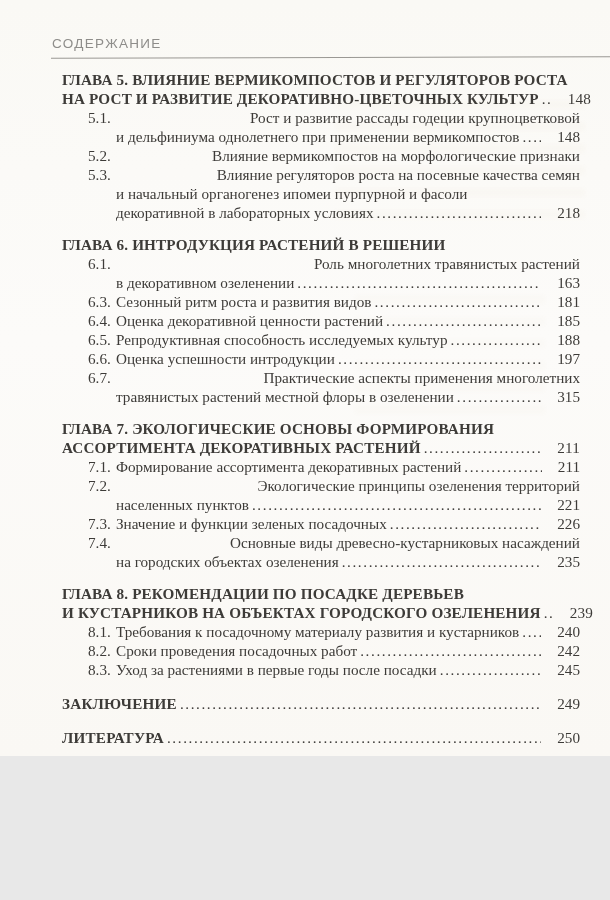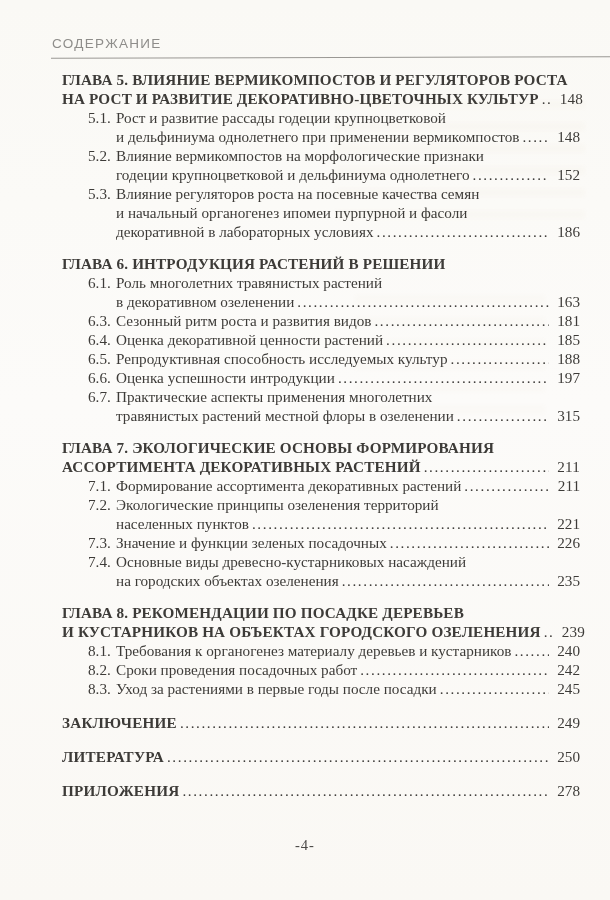--- a/index.html
+++ b/index.html
@@ -1,18 +1,18 @@
 <!DOCTYPE html>
 <html><head>
 <meta charset="utf-8">
 <style>
   html,body { margin:0; padding:0; background:#e8e8e8; }
   .page {
     position:relative;
-    width:610px; height:900px;
+    width:610px; height:756px;
     background: var(--bg, #fbfaf7);
     background-image: linear-gradient(180deg, #faf9f5 0%, #fcfbf9 45%, #faf8f4 100%);
     color: var(--ink, #3d3b38);
     font-family: "Liberation Serif", "DejaVu Serif", serif;
     overflow:hidden;
     margin:0 auto;
   }
   .header-label {
     position:absolute; left:52px; top:36px;
     font-family:"Liberation Sans", "DejaVu Sans", sans-serif;
@@ -28,33 +28,33 @@
   .content {
     position:absolute; left:62px; right:30px; top:70px;
   }
   .row {
     display:flex; align-items:baseline;
     line-height:19px; font-size:15.2px;
     white-space:nowrap;
   }
   .chapter-block { margin-bottom:13px; }
   .chapter-line { font-weight:700; letter-spacing:0.15px; }
-  .sec { padding-left:26px; }
+  .sec { padding-left:26px;justify-content:space-between; }
   .num { flex:none; width:28px; }
   .cont { padding-left:54px; }
   .txt { flex:none; }
   .dots {
     flex:1 1 auto; overflow:hidden; white-space:nowrap;
     font-weight:400; letter-spacing:1.6px; margin-left:3px;
     min-width:10px;
   }
   .dots::after {
     content:"........................................................................................................................................................";
   }
-  .pg { flex:none; font-weight:400; margin-left:8px; }
+  .pg { flex:none; font-weight:400; margin-left:16px; }
   .end-entry { margin-top:15px; }
   .end-entry .txt { font-weight:700; letter-spacing:0.2px; }
   .footer-pagenum {
     position:absolute; left:0; right:0; top:837px;
     text-align:center; font-size:14.5px; color:#4a4846;
     letter-spacing:1px;
   }
   .ghost {
     position:absolute; pointer-events:none;
     background: repeating-linear-gradient(180deg,
@@ -92,36 +92,31 @@
           </div>
           <div class="row cont">
             <span class="txt">и дельфиниума однолетнего при применении вермикомпостов</span>
             <span class="dots"></span>
             <span class="pg">148</span>
           </div>
           <div class="row sec">
             <span class="num">5.2.</span>
             <span class="txt">Влияние вермикомпостов на морфологические признаки</span>
           </div>
-          <div class="row cont">
-            <span class="txt">годеции крупноцветковой и дельфиниума однолетнего</span>
-            <span class="dots"></span>
-            <span class="pg">152</span>
-          </div>
           <div class="row sec">
             <span class="num">5.3.</span>
             <span class="txt">Влияние регуляторов роста на посевные качества семян</span>
           </div>
           <div class="row cont">
             <span class="txt">и начальный органогенез ипомеи пурпурной и фасоли</span>
           </div>
           <div class="row cont">
             <span class="txt">декоративной в лабораторных условиях</span>
             <span class="dots"></span>
-            <span class="pg">186</span>
+            <span class="pg">218</span>
           </div>
         </div>
         <div class="chapter-block">
           <div class="row chapter-line">
             <span class="txt">ГЛАВА 6. ИНТРОДУКЦИЯ РАСТЕНИЙ В РЕШЕНИИ</span>
           </div>
           <div class="row sec">
             <span class="num">6.1.</span>
             <span class="txt">Роль многолетних травянистых растений</span>
           </div>
@@ -208,21 +203,21 @@
           <div class="row chapter-line">
             <span class="txt">ГЛАВА 8. РЕКОМЕНДАЦИИ ПО ПОСАДКЕ ДЕРЕВЬЕВ</span>
           </div>
           <div class="row chapter-line">
             <span class="txt">И КУСТАРНИКОВ НА ОБЪЕКТАХ ГОРОДСКОГО ОЗЕЛЕНЕНИЯ</span>
             <span class="dots"></span>
             <span class="pg">239</span>
           </div>
           <div class="row sec">
             <span class="num">8.1.</span>
-            <span class="txt">Требования к органогенез материалу деревьев и кустарников</span>
+            <span class="txt">Требования к посадочному материалу развития и кустарников</span>
             <span class="dots"></span>
             <span class="pg">240</span>
           </div>
           <div class="row sec">
             <span class="num">8.2.</span>
             <span class="txt">Сроки проведения посадочных работ</span>
             <span class="dots"></span>
             <span class="pg">242</span>
           </div>
           <div class="row sec">

